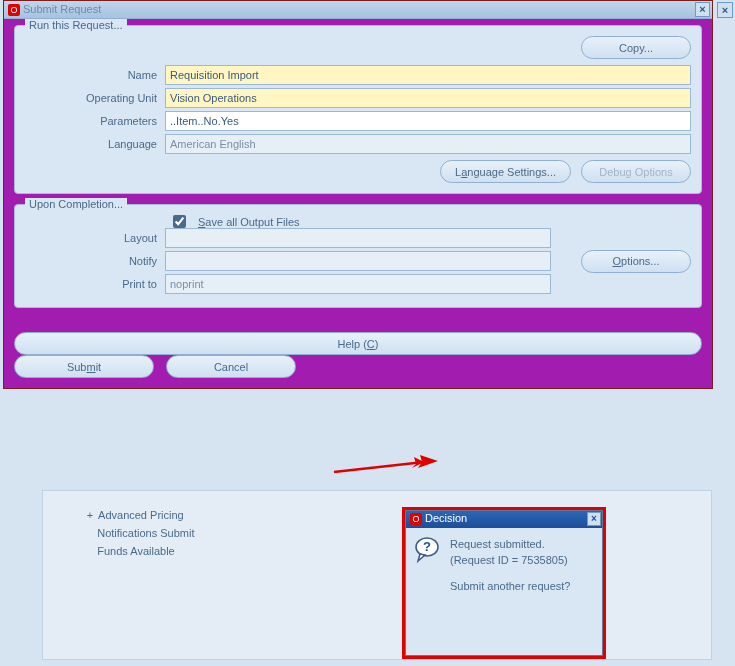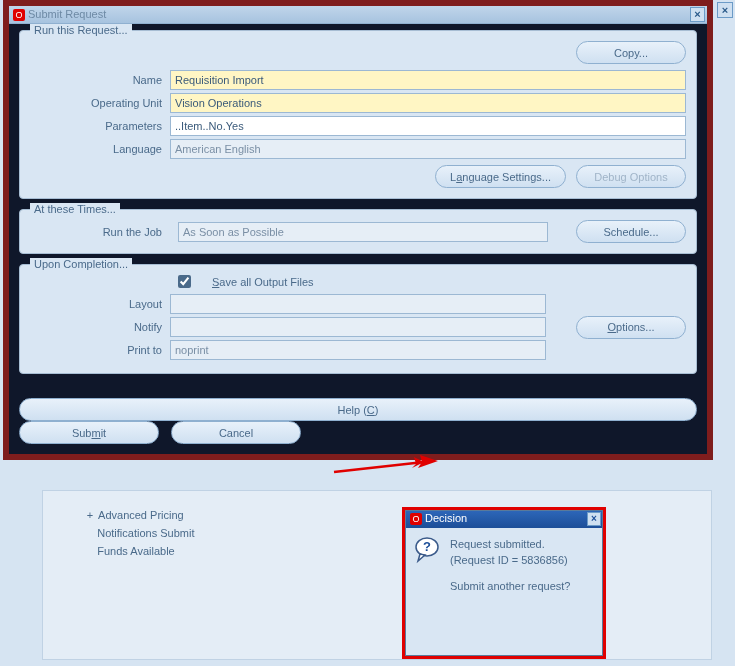--- a/index.html
+++ b/index.html
@@ -1,37 +1,37 @@
 <!DOCTYPE html>
 <html><head>
 <meta charset="utf-8">
 <style>
   * { box-sizing: border-box; margin: 0; padding: 0; }
   html, body { width: 735px; height: 666px; overflow: hidden; font-family: Arial, sans-serif; font-size: 11px; background: #fff; }
   .backdrop { position: absolute; left: 0; top: 0; width: 735px; height: 666px; background: #d6e4f2; }
   .aux-close { position: absolute; right: 2px; top: 2px; width: 16px; height: 16px; background: #cfe0f1; border: 1px solid #6c9bc7; color: #2a5a8a; font-weight: bold; text-align: center; line-height: 14px; font-size: 11px; cursor: pointer; }
-  .window { position: absolute; left: 3px; top: 0; width: 710px; background: #0f172a; border: 6px solid #7f1d1d; }
+  .window { position: absolute; left: 3px; top: 0; width: 710px; background: #a21caf; border: 1px solid #7f1d1d; }
   .titlebar { height: 18px; background: linear-gradient(#c0d5ea,#a7c3df); border-bottom: 1px solid #8fb0d0; color: #6e8aa5; font-size: 11px; padding: 2px 4px; position: relative; }
   .titlebar-close { position: absolute; right: 2px; top: 1px; width: 15px; height: 15px; background: #cfe0f1; border: 1px solid #6c9bc7; color: #2a5a8a; font-weight: bold; text-align: center; line-height: 13px; cursor: pointer; }
   .content { padding: 6px 10px 10px 10px; }
   .group { border: 1px solid #a7bdd3; border-radius: 4px; padding: 10px 10px 10px 10px; margin-bottom: 10px; position: relative; background: #d9e6f3; }
   .group-title { position: absolute; top: -7px; left: 10px; background: #d9e6f3; padding: 0 4px; color: #4a6a8a; font-size: 11px; }
   .row { display: flex; align-items: center; margin-bottom: 3px; min-height: 20px; }
   .lbl { width: 140px; text-align: right; padding-right: 8px; color: #4a6a8a; }
   .fld { flex: 1; }
   .fld input[type=text] { width: 100%; height: 20px; border: 1px solid #9cb8d3; background: #fff; color: #3a5a7a; padding: 1px 4px; font-size: 11px; font-family: inherit; }
   .fld input.yellow { background: #fff6c4; }
   .fld input.disabled { background: #e6eef6; color: #7a8fa5; }
   .btn { height: 23px; min-width: 110px; border: 1px solid #8fb0d0; border-radius: 12px; background: linear-gradient(#e8f1fa,#cfe0f1); color: #4a6a8a; font-size: 11px; cursor: pointer; padding: 0 14px; font-family: inherit; }
   .btn.disabled { color: #a0b4c8; cursor: default; }
   .btn-row { display: flex; justify-content: flex-end; gap: 10px; margin-top: 6px; }
   .btn-row-top { display: flex; justify-content: flex-end; margin-bottom: 6px; }
   .footer-btns { display: flex; justify-content: space-between; padding: 4px 10px 10px 10px; flex-direction: column; }
   .footer-right { display: flex; gap: 12px; }
-  .checkbox-row { display: flex; align-items: center; margin-left: 148px; gap: 21px; color: #4a6a8a; margin-bottom: 6px; }
+  .checkbox-row { display: flex; align-items: center; margin-left: 148px; gap: 12px; color: #4a6a8a; }
   .checkbox-row input { accent-color: #4a6a8a; }
   .schedule-row { display: flex; align-items: center; gap: 8px; }
   .schedule-row .fld { flex: 1; }
   .schedule-row .btnwrap { width: 130px; text-align: right; }
   .arrow-svg { position: absolute; pointer-events: none; }
   .bg-panel { position: absolute; left: 42px; top: 490px; width: 670px; height: 170px; background: #e4edf6; border: 1px solid #c0d2e4; }
   .bg-list { position: absolute; left: 85px; top: 506px; width: 190px; color: #4a6a8a; line-height: 18px; }
   .bg-list div { white-space: nowrap; }
   .plus { display: inline-block; width: 10px; text-align: center; color: #4a6a8a; }
   .dialog-border { position: absolute; left: 402px; top: 507px; width: 204px; height: 152px; border: 3px solid #e00000; }
@@ -92,28 +92,20 @@
       <div class="row">
         <div class="lbl">Language</div>
         <div class="fld"><input type="text" class="disabled" readonly="" value="American English" style=""></div>
       </div>
       <div class="btn-row">
         <button class="btn">L<span class="underline">a</span>nguage Settings...</button>
         <button class="btn disabled">Debug Options</button>
       </div>
     </div>
 
-    <div class="group">
-      <div class="group-title">At these Times...</div>
-      <div class="schedule-row">
-        <div class="lbl" style="width:140px">Run the Job</div>
-        <div class="fld"><input type="text" class="disabled" readonly="" value="As Soon as Possible" style=""></div>
-        <div class="btnwrap"><button class="btn">Schedule...</button></div>
-      </div>
-    </div>
 
     <div class="group">
       <div class="group-title">Upon Completion...</div>
       <div class="checkbox-row">
         <input type="checkbox" checked="" style="">
         <span><span class="underline">S</span>ave all Output Files</span>
       </div>
       <div class="options-area">
         <div class="options-left">
           <div class="row">
@@ -159,18 +151,18 @@
     </div>
     <div class="dialog-body">
       <div class="dialog-icon">
         <svg width="28" height="28" viewBox="0 0 28 28">
           <ellipse cx="13" cy="11" rx="11" ry="9" fill="#fff" stroke="#3a5a8a" stroke-width="1.5"></ellipse>
           <path d="M6 18 L4 25 L11 19 Z" fill="#fff" stroke="#3a5a8a" stroke-width="1.5"></path>
           <text x="13" y="15" text-anchor="middle" font-size="13" font-weight="bold" fill="#1c4e98">?</text>
         </svg>
       </div>
       <div class="dialog-text">
-        <p><span>Request submitted.</span><br><span>(Request ID = 5836856)</span></p>
+        <p><span>Request submitted.</span><br><span>(Request ID = 7535805)</span></p>
         <p>Submit another request?</p>
       </div>
     </div>
   </div>
 </div>
 
 </body></html>

